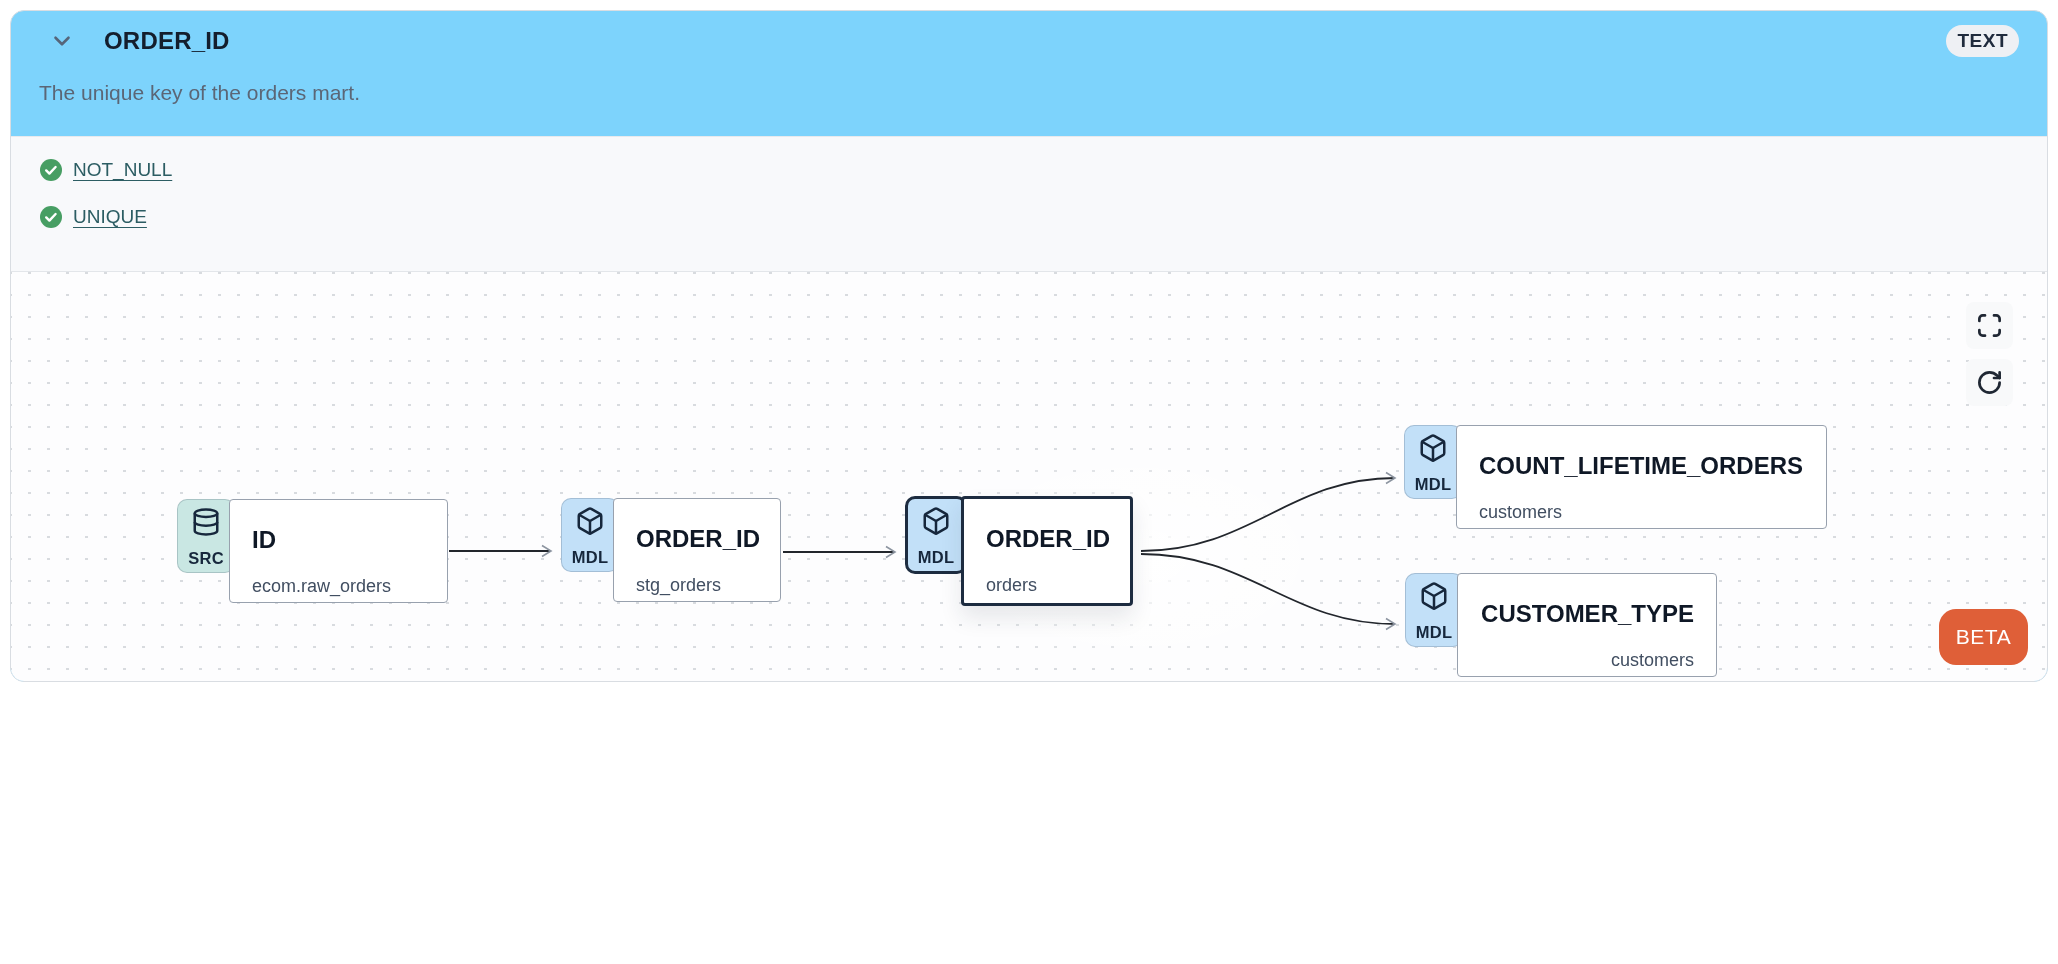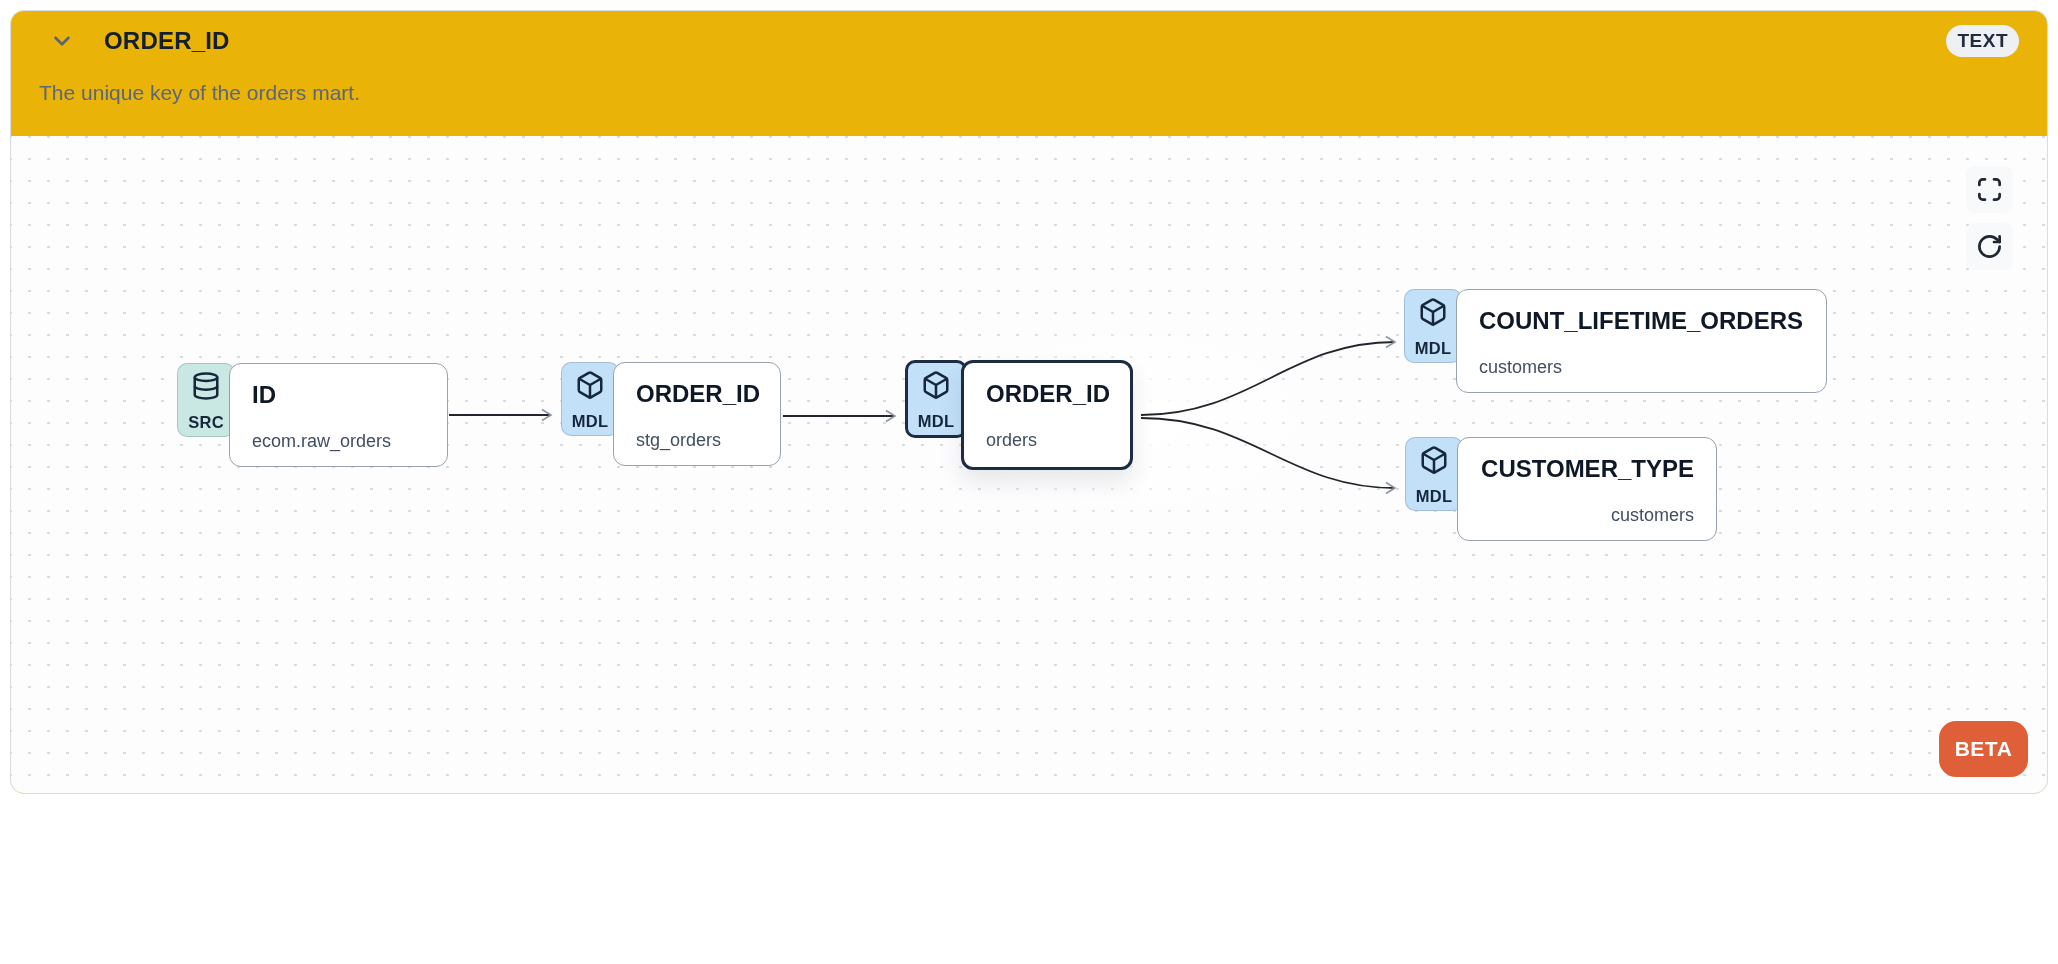--- a/index.html
+++ b/index.html
@@ -19,22 +19,22 @@
   *{box-sizing:border-box;}
   html,body{margin:0;padding:0;}
   body{
     width:2058px;height:964px;
     background:#ffffff;
     font-family:"Liberation Sans","DejaVu Sans",sans-serif;
     color:var(--title-dark);
     overflow:hidden;
   }
   .panel{
-    position:absolute;left:10px;top:10px;width:2038px;height:784px;
-    background:#eab308;
+    position:absolute;left:10px;top:10px;width:2038px;height:672px;
+    background:#7dd3fc;
     border:1px solid #d9dde2;
     border-radius:14px;
     overflow:hidden;
     display:flex;flex-direction:column;
   }
   
   .panel-header{
     padding:14px 28px 0 28px;
     height:125px;
     flex:0 0 auto;
@@ -112,23 +112,23 @@
     color:#16273c;
     border:1px solid rgba(22,39,60,.18);
   }
   .node-badge.src{background:var(--src-badge);}
   .node-badge.mdl{background:var(--mdl-badge);}
   .node-badge svg{width:30px;height:30px;}
   .badge-label{font-size:16.5px;font-weight:700;letter-spacing:.3px;}
   .node-card{
     background:#fff;
     border:1px solid var(--node-border);
-    border-radius:12px;
+    border-radius:4px;
     min-height:104px;
-    padding:17px 22px 0 22px;
+    padding:26px 22px 0 22px;
     z-index:2;
   }
   .node-title{font-size:24px;font-weight:700;color:#0f1826;white-space:nowrap;}
   .node-sub{font-size:18px;color:var(--sub-gray);margin-top:22px;white-space:nowrap;}
   
   .node.selected .node-badge{
     border:3px solid var(--selected-border);
     width:62px;height:78px;
   }
   .node.selected .node-card{
@@ -154,21 +154,21 @@
     display:flex;align-items:center;justify-content:center;
     color:#1f2733;cursor:pointer;
   }
   .ctrl-btn svg{width:27px;height:27px;}
   .beta-badge{
     position:absolute;right:19px;bottom:16px;
     width:89px;height:56px;
     background:var(--accent-orange);
     border-radius:17px;
     display:flex;align-items:center;justify-content:center;
-    color:#fff;font-size:21px;font-weight:700;letter-spacing:.5px;
+    color:#fff;font-size:21px;font-weight:400;letter-spacing:.5px;
   }
 </style>
 </head>
 <body>
 
 <div class="panel">
 
   <div class="panel-header">
     <div class="header-row">
       <button class="collapse-btn">
@@ -178,20 +178,40 @@
             </svg>
         </span>
       </button>
       <div class="page-title">ORDER_ID</div>
       <div class="spacer"></div>
       <div class="type-badge">TEXT</div>
     </div>
     <div class="description">The unique key of the orders mart.</div>
   </div>
 
+  <div class="tests-section">
+    <div class="test-row">
+      <span class="test-status-icon">
+        <svg viewBox="0 0 24 24">
+            <circle cx="12" cy="12" r="11" fill="var(--test-green)"></circle>
+            <path d="M7.2 12.4l3.2 3.2 6.2-6.6" fill="none" stroke="#fff" stroke-width="2.4" stroke-linecap="round" stroke-linejoin="round"></path>
+          </svg>
+      </span>
+      <a class="test-link">NOT_NULL</a>
+    </div>
+    <div class="test-row">
+      <span class="test-status-icon">
+        <svg viewBox="0 0 24 24">
+            <circle cx="12" cy="12" r="11" fill="var(--test-green)"></circle>
+            <path d="M7.2 12.4l3.2 3.2 6.2-6.6" fill="none" stroke="#fff" stroke-width="2.4" stroke-linecap="round" stroke-linejoin="round"></path>
+          </svg>
+      </span>
+      <a class="test-link">UNIQUE</a>
+    </div>
+  </div>
 
   <div class="lineage-canvas">
     <div class="glow"></div>
 
     <svg class="edges" width="2036" height="683" viewBox="0 0 2036 683">
       <defs>
         <marker id="arrow" markerUnits="userSpaceOnUse" markerWidth="22" markerHeight="18" refX="0" refY="0" viewBox="-11 -8 22 16" orient="auto">
           <path d="M -9 -5.5 L 0 0 L -9 5.5" fill="none" stroke="var(--arrow-gray)" stroke-width="1.6"></path>
         </marker>
       </defs>

